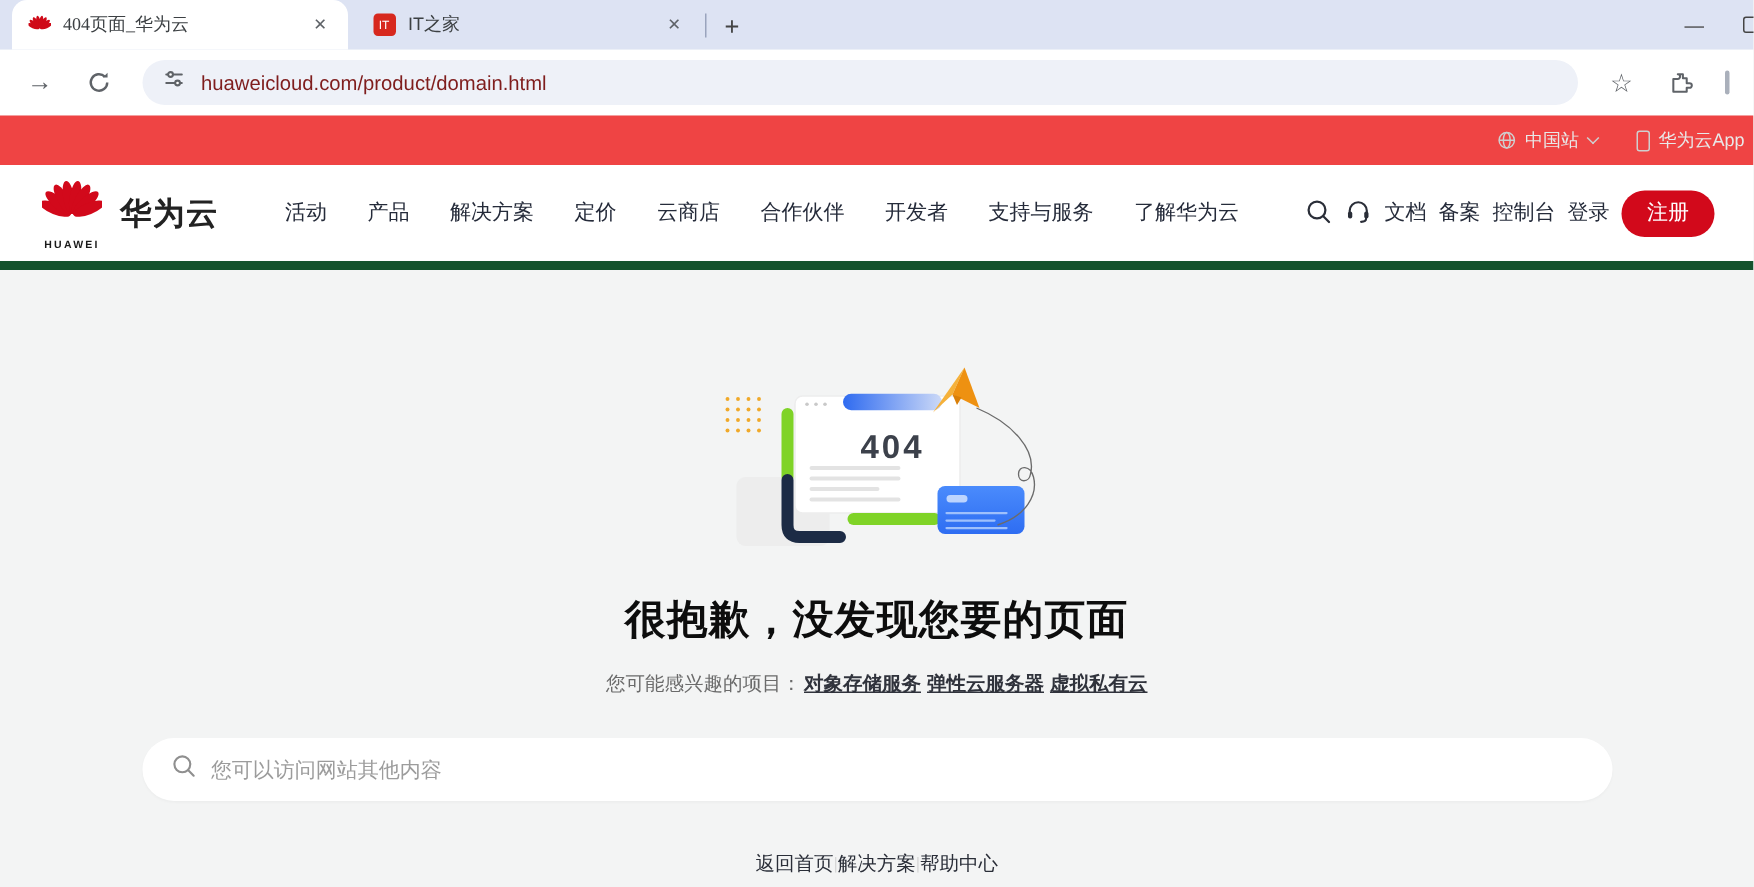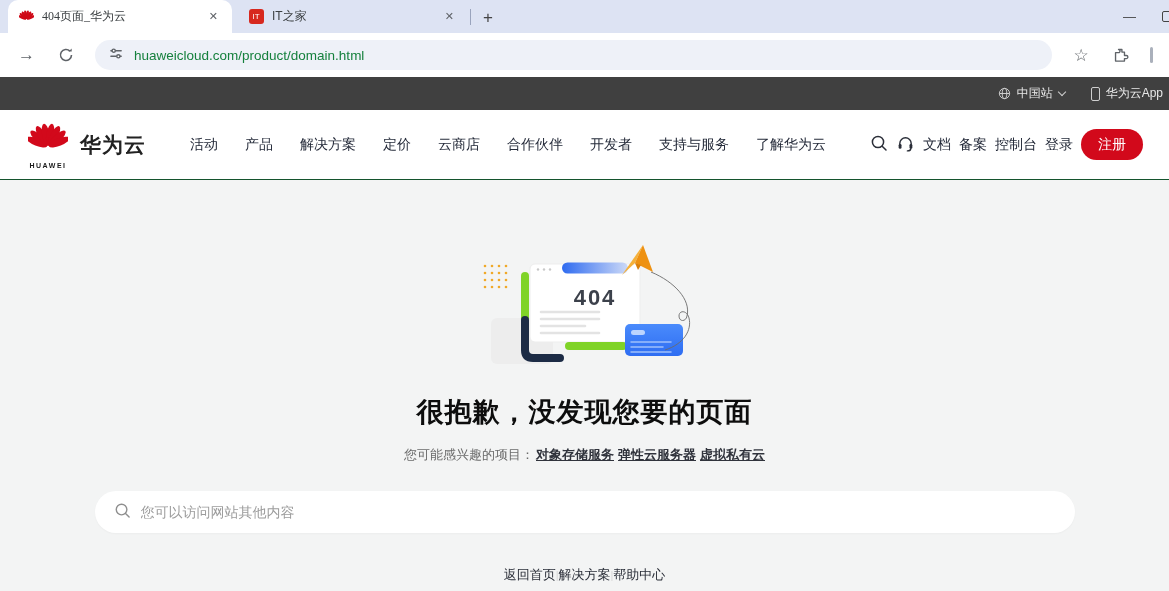--- a/index.html
+++ b/index.html
@@ -17,33 +17,33 @@
   .fav-ithome { background:#d7281e; color:#fff; font-size:8px; font-weight:normal; border-radius:3px; width:15px; height:15px; display:flex; align-items:center; justify-content:center; }
   .tab-divider { width:1px; height:16px; background:#9aa4bd; margin:0 4px 8px 2px; }
   .newtab-btn { font-size:17px; color:#444; margin-bottom:5px; padding:0 8px; cursor:pointer; }
   .win-controls { position:absolute; right:0; top:0; height:33px; display:flex; align-items:center; gap:26px; padding-right:4px; }
   .win-min { color:#444; font-size:13px; }
   .win-max { width:11px; height:11px; border:1.5px solid #444; border-radius:2px; margin-right:-8px; }
 
   .toolbar { height:44px; background:#ffffff; display:flex; align-items:center; padding:0 10px; gap:6px; }
   .nav-glyph { color:#5f6368; font-size:17px; padding:0 8px; }
   .omnibox { flex:1; height:30px; background:#eef1f8; border-radius:15px; display:flex; align-items:center; padding:0 14px; gap:10px; margin:0 6px; }
-  .omnibox .url { font-size:13.5px; color:#15803d; }
+  .omnibox .url { font-size:13.5px; color:#7f1d1d; }
   .tb-icon { width:34px; display:flex; justify-content:center; align-items:center; color:#5f6368; }
   .star { font-size:17px; }
   .sidepanel-bar { width:3px; height:16px; border-radius:2px; background:#aab0bb; margin:0 6px; }
 
   
-  .blackbar { height:33px; background:#404040; display:flex; align-items:center; justify-content:flex-end; gap:26px; padding-right:6px; color:#e8e8e8; font-size:12px; }
+  .blackbar { height:33px; background:#ef4444; display:flex; align-items:center; justify-content:flex-end; gap:26px; padding-right:6px; color:#e8e8e8; font-size:12px; }
   .bb-group { display:flex; align-items:center; gap:6px; cursor:pointer; }
   .chev { width:6px; height:6px; border-right:1.4px solid #cfcfcf; border-bottom:1.4px solid #cfcfcf; transform:rotate(45deg); margin-top:-3px; }
   .phone-icon { width:9px; height:14px; border:1.2px solid #cfcfcf; border-radius:2px; }
 
   
-  .siteheader { height:70px; background:#fff; display:flex; align-items:center; padding:0 26px 0 28px; border-bottom:1px solid #14532d; }
+  .siteheader { height:70px; background:#fff; display:flex; align-items:center; padding:0 26px 0 28px; border-bottom:6px solid #14532d; }
   .logo-wrap { display:flex; align-items:center; gap:12px; cursor:pointer; }
   .huawei-word { font-size:7px; letter-spacing:1.5px; color:#1a1a1a; font-weight:bold; text-align:center; margin-top:-2px; }
   .brand { font-size:21px; font-weight:bold; color:#222; letter-spacing:1px; }
   .mainnav { display:flex; gap:27px; margin-left:44px; font-size:14px; color:#252b3a; }
   .mainnav span { cursor:pointer; white-space:nowrap; }
   .hdr-right { margin-left:auto; display:flex; align-items:center; gap:8px; font-size:14px; color:#252b3a; }
   .hdr-right span { cursor:pointer; white-space:nowrap; }
   .register-btn { background:#d2091b; color:#fff; border:none; border-radius:16px; height:31px; padding:0 17px; font-size:14px; font-family:inherit; cursor:pointer; }
 
   

